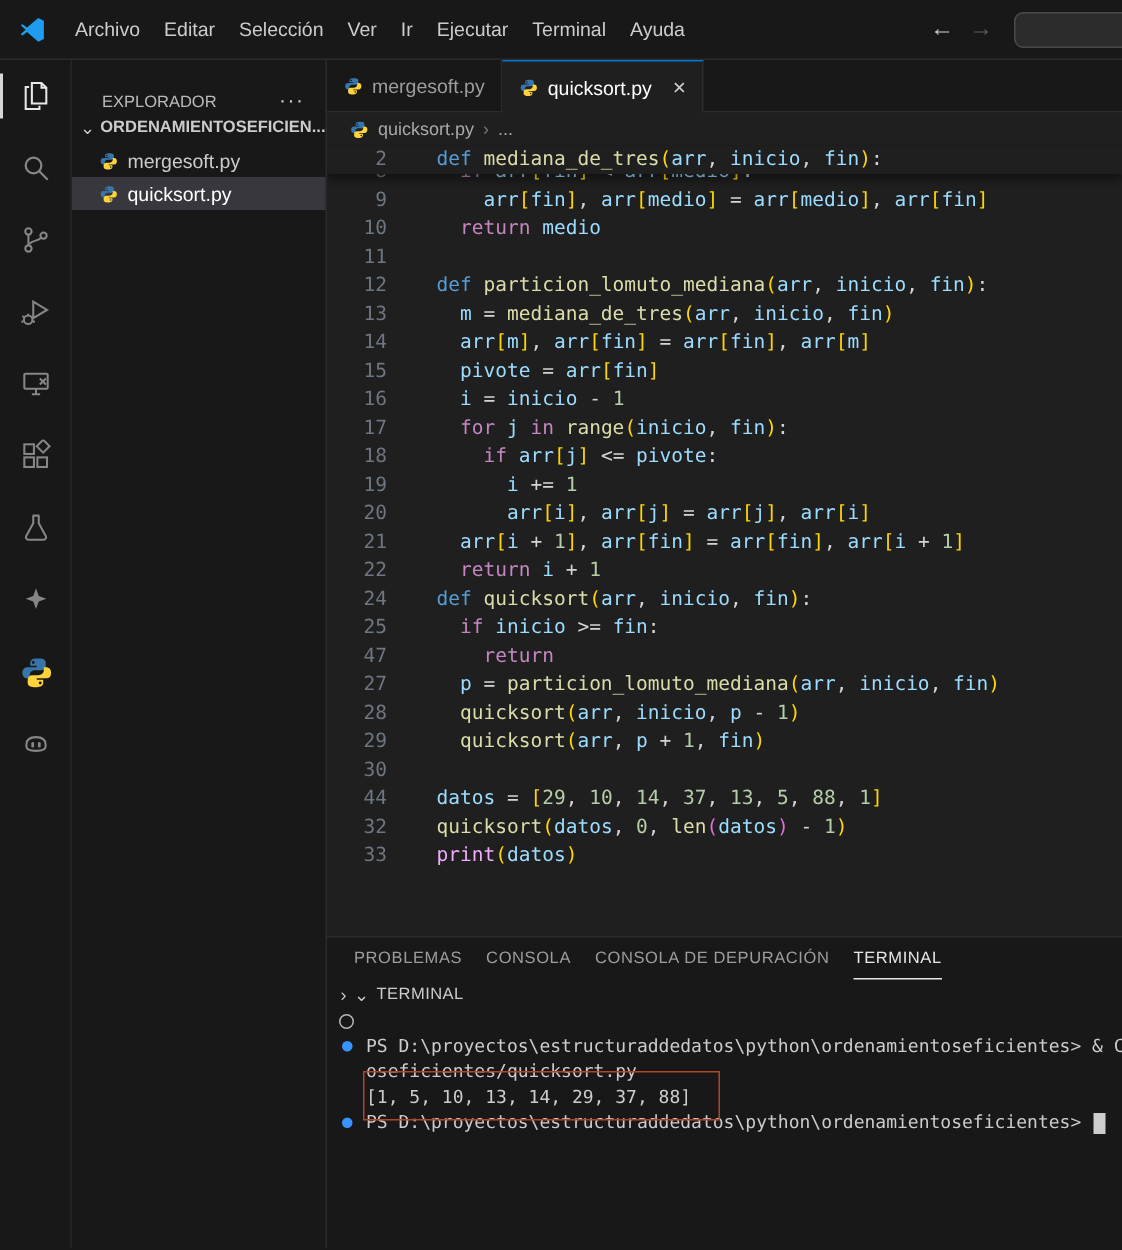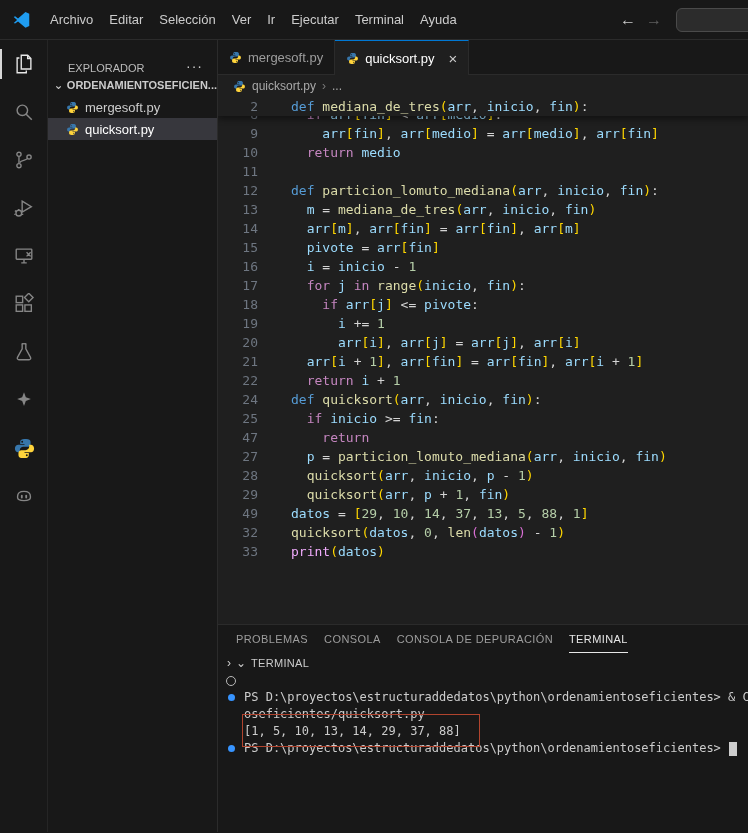--- a/index.html
+++ b/index.html
@@ -359,21 +359,25 @@
             </div>
             <div class="code-line">
               <span class="gutter">28</span>
               <span class="ltext">  <span style="color:#dcdcaa">quicksort</span><span style="color:#ffd700">(</span><span style="color:#9cdcfe">arr</span><span style="color:#d4d4d4">,</span> <span style="color:#9cdcfe">inicio</span><span style="color:#d4d4d4">,</span> <span style="color:#9cdcfe">p</span> <span style="color:#d4d4d4">-</span> <span style="color:#b5cea8">1</span><span style="color:#ffd700">)</span></span>
             </div>
             <div class="code-line">
               <span class="gutter">29</span>
               <span class="ltext">  <span style="color:#dcdcaa">quicksort</span><span style="color:#ffd700">(</span><span style="color:#9cdcfe">arr</span><span style="color:#d4d4d4">,</span> <span style="color:#9cdcfe">p</span> <span style="color:#d4d4d4">+</span> <span style="color:#b5cea8">1</span><span style="color:#d4d4d4">,</span> <span style="color:#9cdcfe">fin</span><span style="color:#ffd700">)</span></span>
             </div>
             <div class="code-line">
-              <span class="gutter">49</span>
+              <span class="gutter">30</span>
+              <span class="ltext"></span>
+            </div>
+            <div class="code-line">
+              <span class="gutter">44</span>
               <span class="ltext"><span style="color:#9cdcfe">datos</span> <span style="color:#d4d4d4">=</span> <span style="color:#ffd700">[</span><span style="color:#b5cea8">29</span><span style="color:#d4d4d4">,</span> <span style="color:#b5cea8">10</span><span style="color:#d4d4d4">,</span> <span style="color:#b5cea8">14</span><span style="color:#d4d4d4">,</span> <span style="color:#b5cea8">37</span><span style="color:#d4d4d4">,</span> <span style="color:#b5cea8">13</span><span style="color:#d4d4d4">,</span> <span style="color:#b5cea8">5</span><span style="color:#d4d4d4">,</span> <span style="color:#b5cea8">88</span><span style="color:#d4d4d4">,</span> <span style="color:#b5cea8">1</span><span style="color:#ffd700">]</span></span>
             </div>
             <div class="code-line">
               <span class="gutter">32</span>
               <span class="ltext"><span style="color:#dcdcaa">quicksort</span><span style="color:#ffd700">(</span><span style="color:#9cdcfe">datos</span><span style="color:#d4d4d4">,</span> <span style="color:#b5cea8">0</span><span style="color:#d4d4d4">,</span> <span style="color:#dcdcaa">len</span><span style="color:#da70d6">(</span><span style="color:#9cdcfe">datos</span><span style="color:#da70d6">)</span> <span style="color:#d4d4d4">-</span> <span style="color:#b5cea8">1</span><span style="color:#ffd700">)</span></span>
             </div>
             <div class="code-line">
               <span class="gutter">33</span>
               <span class="ltext"><span style="color:#f0abfc">print</span><span style="color:#ffd700">(</span><span style="color:#9cdcfe">datos</span><span style="color:#ffd700">)</span></span>
             </div>

